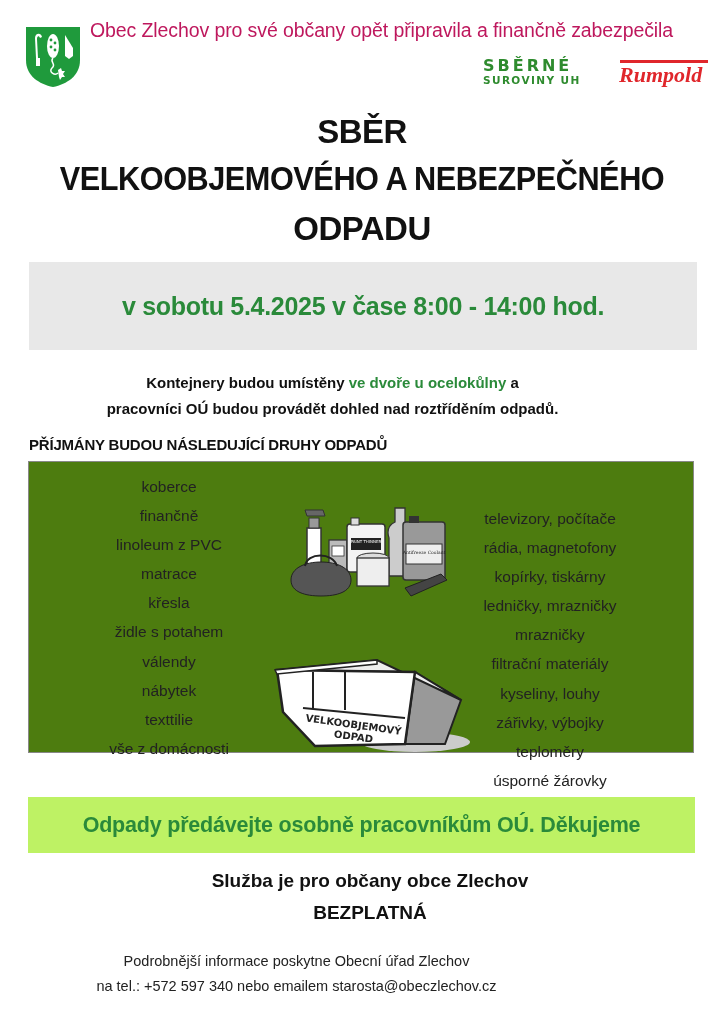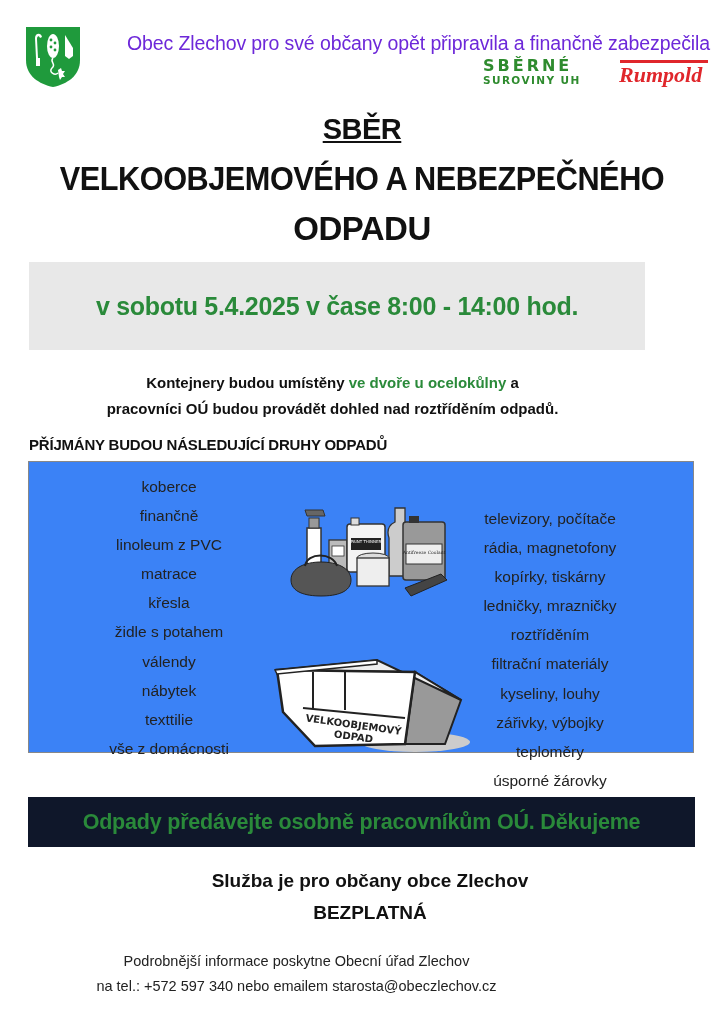--- a/index.html
+++ b/index.html
@@ -5,65 +5,65 @@
     html, body { margin: 0; padding: 0; background: #ffffff; }
     body {
       width: 724px; height: 1024px; position: relative; overflow: hidden;
       font-family: "Liberation Sans", "DejaVu Sans", sans-serif; color: #111;
     }
     .abs { position: absolute; }
 
     
     .crest { left: 25px; top: 26px; width: 56px; height: 62px; }
     .header-line {
-      left: 90px; top: 32px; width: 620px; font-size: 19.5px; color: #6d28d9;
-      white-space: nowrap; letter-spacing: -0.1px; text-align: right;
+      left: 90px; top: 19px; width: 620px; font-size: 19.5px; color: #be185d;
+      white-space: nowrap; letter-spacing: -0.1px;
     }
     .sponsor { left: 483px; top: 58px; width: 225px; height: 34px; text-align: center; }
     .sb-top { position: absolute; left: 0; top: 0; font-family: "DejaVu Sans", sans-serif; font-weight: 900; color: #2e8b2e; font-size: 16px; letter-spacing: 3px; line-height: 16px; }
     .sb-bot { position: absolute; left: 0; top: 16px; font-family: "DejaVu Sans", sans-serif; font-weight: 900; color: #2e8b2e; font-size: 10.5px; letter-spacing: 1.4px; line-height: 12px; }
     .rumpold-bar { position: absolute; left: 137px; top: 2px; width: 88px; height: 3px; background: #e0262b; }
     .rumpold { position: absolute; left: 136px; top: 5px; font-family: "Liberation Serif", serif; font-style: italic; font-weight: bold; color: #e0262b; font-size: 22px; line-height: 24px; }
 
     
     .title {
       left: 0; width: 724px; text-align: center; font-weight: bold; color: #111;
       font-family: "Liberation Sans", sans-serif; letter-spacing: -0.5px;
     }
-    .t1 { top: 113px; font-size: 29px; text-decoration: underline; }
+    .t1 { top: 113px; font-size: 33px; }
     .t2 { top: 160px; font-size: 33px; transform: scaleX(0.93); }
     .t3 { top: 210px; font-size: 33px; }
 
     .date-box {
-      left: 29px; top: 262px; width: 616px; height: 88px; background: #e8e8e8;
+      left: 29px; top: 262px; width: 668px; height: 88px; background: #e8e8e8;
       display: flex; align-items: center; justify-content: center;
     }
     .date-text { color: #2a8a3a; font-weight: bold; font-size: 25px; letter-spacing: -0.3px; }
 
     .info { left: 0; width: 665px; text-align: center; font-weight: bold; font-size: 15px; color: #111; }
     .info1 { top: 374px; }
     .info2 { top: 400px; }
     .green { color: #2a8a3a; }
 
     .list-heading { left: 29px; top: 436px; font-weight: bold; font-size: 15px; color: #111; letter-spacing: -0.2px; }
 
     .list-box {
       left: 28px; top: 461px; width: 666px; height: 292px; border: 1px solid #888;
-      box-sizing: border-box; background: #3b82f6;
+      box-sizing: border-box; background: #4d7c0f;
     }
     .col { position: absolute; top: 10px; width: 190px; text-align: center; font-size: 15.5px; color: #222; }
     .col-left { left: 45px; }
     .col-right { left: 426px; margin-top: 32px; }
     .col .item { height: 29.1px; line-height: 29.1px; white-space: nowrap; }
 
     .chem-img { left: 285px; top: 488px; width: 170px; height: 115px; }
     .skip-img { left: 265px; top: 630px; width: 210px; height: 125px; }
 
     .thanks-box {
-      left: 28px; top: 797px; width: 667px; height: 50px; background: #0f172a;
+      left: 28px; top: 797px; width: 667px; height: 56px; background: #bef264;
       display: flex; align-items: center; justify-content: center;
     }
     .thanks-text { color: #2a8a3a; font-weight: bold; font-size: 21.5px; letter-spacing: -0.2px; }
 
     .service { left: 0; width: 724px; text-align: center; font-weight: bold; font-size: 19px; color: #111; padding-left: 8px; }
     .s1 { top: 870px; }
     .s2 { top: 902px; }
 
     .footer { left: 0; width: 593px; text-align: center; font-size: 14.5px; color: #222; }
     .f1 { top: 953px; }
@@ -123,21 +123,21 @@
     <div class="item">válendy</div>
     <div class="item">nábytek</div>
     <div class="item">texttilie</div>
     <div class="item">vše z domácnosti</div>
   </div>
   <div class="col col-right">
     <div class="item">televizory, počítače</div>
     <div class="item">rádia, magnetofony</div>
     <div class="item">kopírky, tiskárny</div>
     <div class="item">ledničky, mrazničky</div>
-    <div class="item">roztříděním</div>
+    <div class="item">mrazničky</div>
     <div class="item">filtrační materiály</div>
     <div class="item">kyseliny, louhy</div>
     <div class="item">zářivky, výbojky</div>
     <div class="item">teploměry</div>
     <div class="item">úsporné žárovky</div>
   </div>
 </div>
 
 <svg class="abs chem-img" viewBox="0 0 170 115">
 

